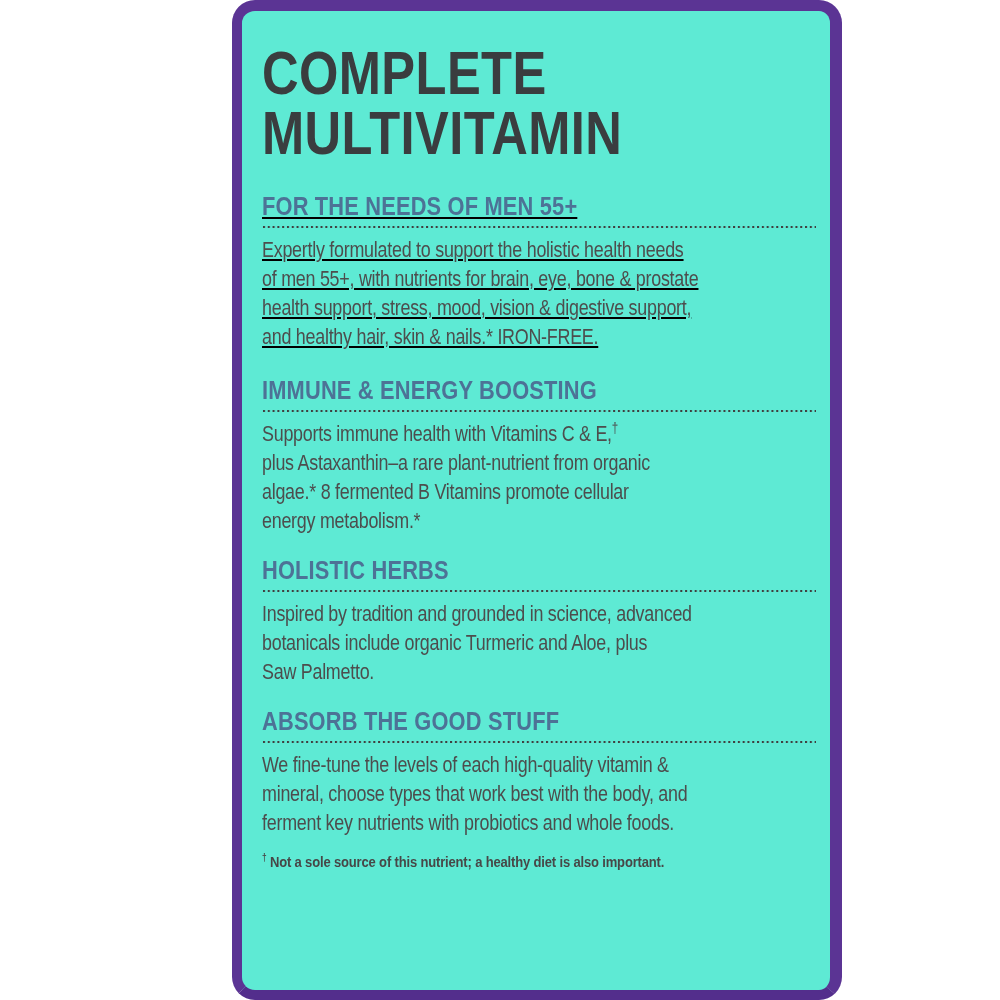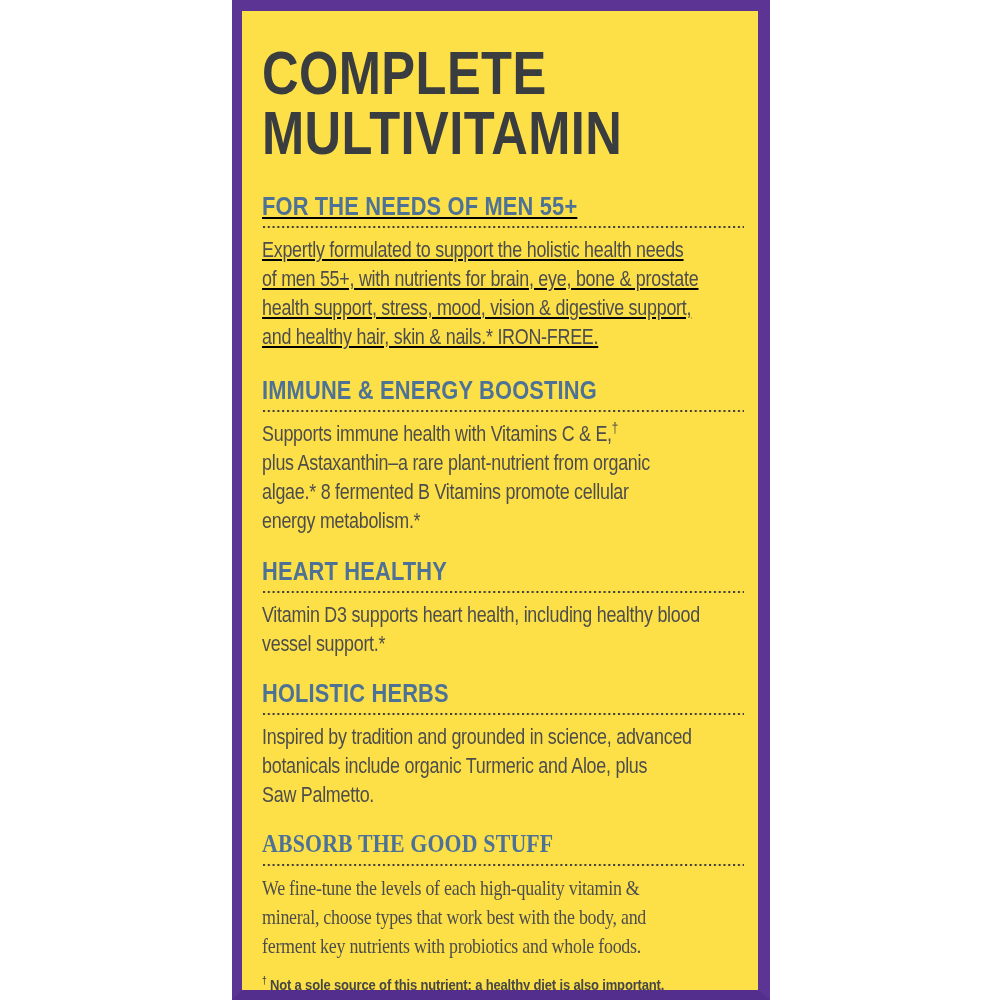--- a/index.html
+++ b/index.html
@@ -14,28 +14,29 @@
   .stage {
     position: relative;
     width: 1000px;
     height: 1000px;
     background: #ffffff;
   }
   .label-panel {
     position: absolute;
     left: 232px;
     top: 0;
-    width: 538px;
+    width: 610px;
     height: 1000px;
     box-sizing: border-box;
-    background: #fde047;
+    background: #5eead4;
     border-top: 11px solid #5b3494;
     border-left: 10px solid #5b3494;
     border-right: 12px solid #5b3494;
     border-bottom: 10px solid #532e8c;
+    border-radius: 23px;
   }
   .content {
     position: relative;
     box-sizing: border-box;
     width: 100%;
     height: 100%;
     padding: 32px 14px 0 20px;
     overflow: hidden;
   }
   .title {
@@ -80,21 +81,21 @@
     white-space: nowrap;
   }
   .para sup {
     font-size: 14px;
     line-height: 0;
   }
   .sec-1 { margin-top: 29px; text-decoration: underline; }
   .sec-2 { margin-top: 24px; }
   .sec-3 { margin-top: 21px; }
   .sec-4 { margin-top: 20px; }
-  .sec-5 { margin-top: 20px; font-family: Liberation Serif, serif; }
+  .sec-5 { margin-top: 20px; }
   .footnote {
     margin-top: 14px;
     color: #474747;
     font-weight: 700;
     font-size: 15.5px;
     line-height: 20px;
     letter-spacing: -0.2px;
     width: 580px;
     transform: scaleX(0.84);
     transform-origin: 0 0;
@@ -132,28 +133,20 @@
         <div class="section-heading">IMMUNE &amp; ENERGY BOOSTING</div>
         <div class="dots"></div>
         <div class="para">
           <div><span>Supports immune health with Vitamins C &amp; E,</span><sup>†</sup></div>
           <div>plus Astaxanthin–a rare plant-nutrient from organic</div>
           <div>algae.* 8 fermented B Vitamins promote cellular</div>
           <div>energy metabolism.*</div>
         </div>
       </div>
 
-      <div class="section sec-3">
-        <div class="section-heading">HEART HEALTHY</div>
-        <div class="dots"></div>
-        <div class="para">
-          <div>Vitamin D3 supports heart health, including healthy blood</div>
-          <div>vessel support.*</div>
-        </div>
-      </div>
 
       <div class="section sec-4">
         <div class="section-heading">HOLISTIC HERBS</div>
         <div class="dots"></div>
         <div class="para">
           <div>Inspired by tradition and grounded in science, advanced</div>
           <div>botanicals include organic Turmeric and Aloe, plus</div>
           <div>Saw Palmetto.</div>
         </div>
       </div>

